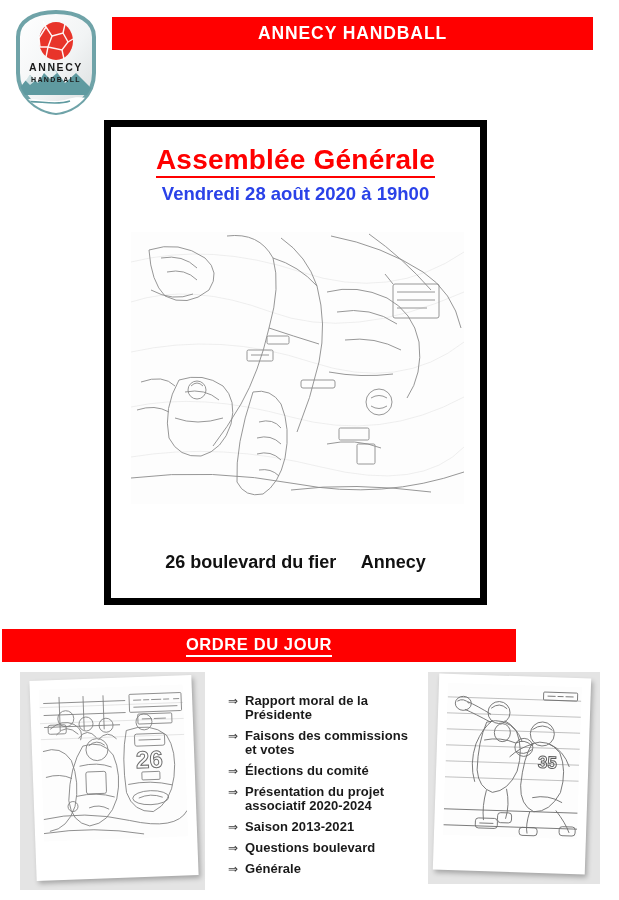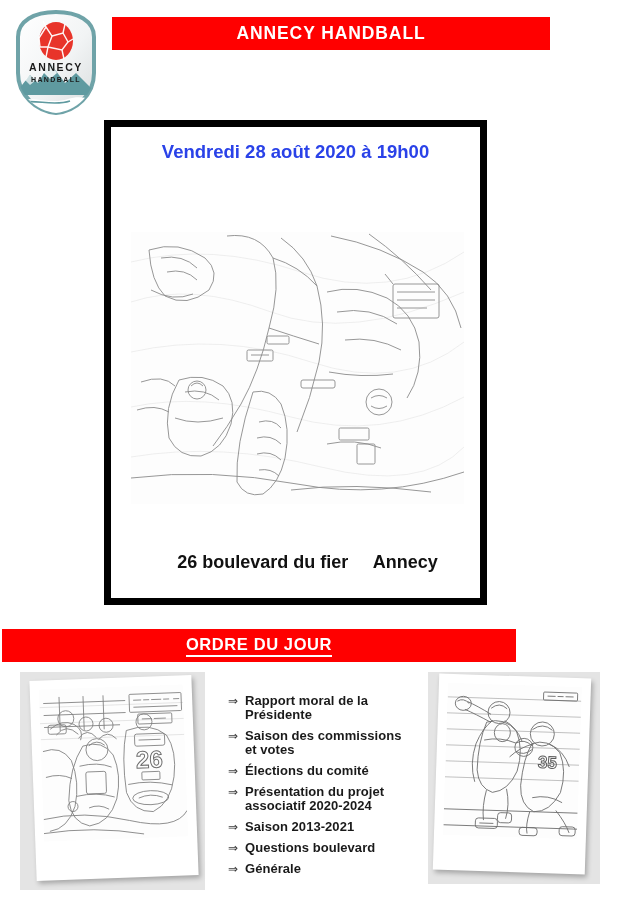--- a/index.html
+++ b/index.html
@@ -25,21 +25,21 @@
   #club-logo {
     position: absolute;
     left: 10px; top: 9px;
     width: 92px; height: 108px;
   }
   #club-logo svg { display: block; }
 
   #header-title-bar {
     position: absolute;
     left: 112px; top: 17px;
-    width: 438px; height: 33px;
+    width: 481px; height: 33px;
     background: #ff0000;
     display: flex;
     align-items: center;
     justify-content: center;
   }
   #header-title-text {
     color: #ffffff;
     font-weight: bold;
     font-size: 17.5px;
     letter-spacing: 0.9px;
@@ -72,21 +72,21 @@
     font-size: 28px;
     font-weight: bold;
     color: #ff0000;
     letter-spacing: 0.2px;
   }
   #poster-title span {
     border-bottom: 2px solid #ff0000;
     padding-bottom: 1px;
   }
   #poster-date {
-    margin: 14px 0 0 0;
+    margin: 7px 0 0 0;
     text-align: center;
     font-size: 18.5px;
     font-weight: bold;
     color: #2a42e8;
     white-space: nowrap;
   }
   #poster-photo {
     position: absolute;
     left: 20px; top: 105px;
     width: 333px; height: 272px;
@@ -106,21 +106,20 @@
   }
   #poster-address {
     position: absolute;
     left: 0; top: 425px;
     width: 100%;
     text-align: center;
     font-size: 18px;
     font-weight: bold;
     color: #111111;
     white-space: pre;
-    margin-left: 12px;
   }
 
   
   #agenda-banner {
     position: absolute;
     left: 2px; top: 629px;
     width: 514px; height: 33px;
     background: #ff0000;
     display: flex;
     align-items: center;
@@ -248,20 +247,23 @@
   </div>
 
   <div id="header-title-bar">
     <span id="header-title-text">ANNECY HANDBALL</span>
   </div>
 
 </div>
 
 <div id="poster">
 
+  <div id="poster-title">
+    <span>Assemblée Générale</span>
+  </div>
 
   <div id="poster-date">Vendredi 28 août 2020 à 19h00</div>
 
   <div id="poster-photo">
     <svg width="333" height="272" viewBox="0 0 333 272">
       <rect width="333" height="272" fill="#fdfdfd"></rect>
       <g stroke="#b9b9b9" stroke-width="0.4" fill="none" opacity="0.55">
         <path d="M0 30 Q80 10 170 40 T333 20"></path>
         <path d="M0 70 Q60 50 140 80 T333 60"></path>
         <path d="M0 120 Q90 100 180 130 T333 110"></path>
@@ -393,21 +395,21 @@
 
   <div id="agenda-list">
 
     <div class="agenda-item">
       <span class="agenda-arrow">⇒</span>
       <span class="agenda-label">Rapport moral de la Présidente</span>
     </div>
 
     <div class="agenda-item">
       <span class="agenda-arrow">⇒</span>
-      <span class="agenda-label">Saison des commissions et votes</span>
+      <span class="agenda-label">Faisons des commissions et votes</span>
     </div>
 
     <div class="agenda-item">
       <span class="agenda-arrow">⇒</span>
       <span class="agenda-label">Élections du comité</span>
     </div>
 
     <div class="agenda-item">
       <span class="agenda-arrow">⇒</span>
       <span class="agenda-label">Présentation du projet associatif 2020-2024</span>

